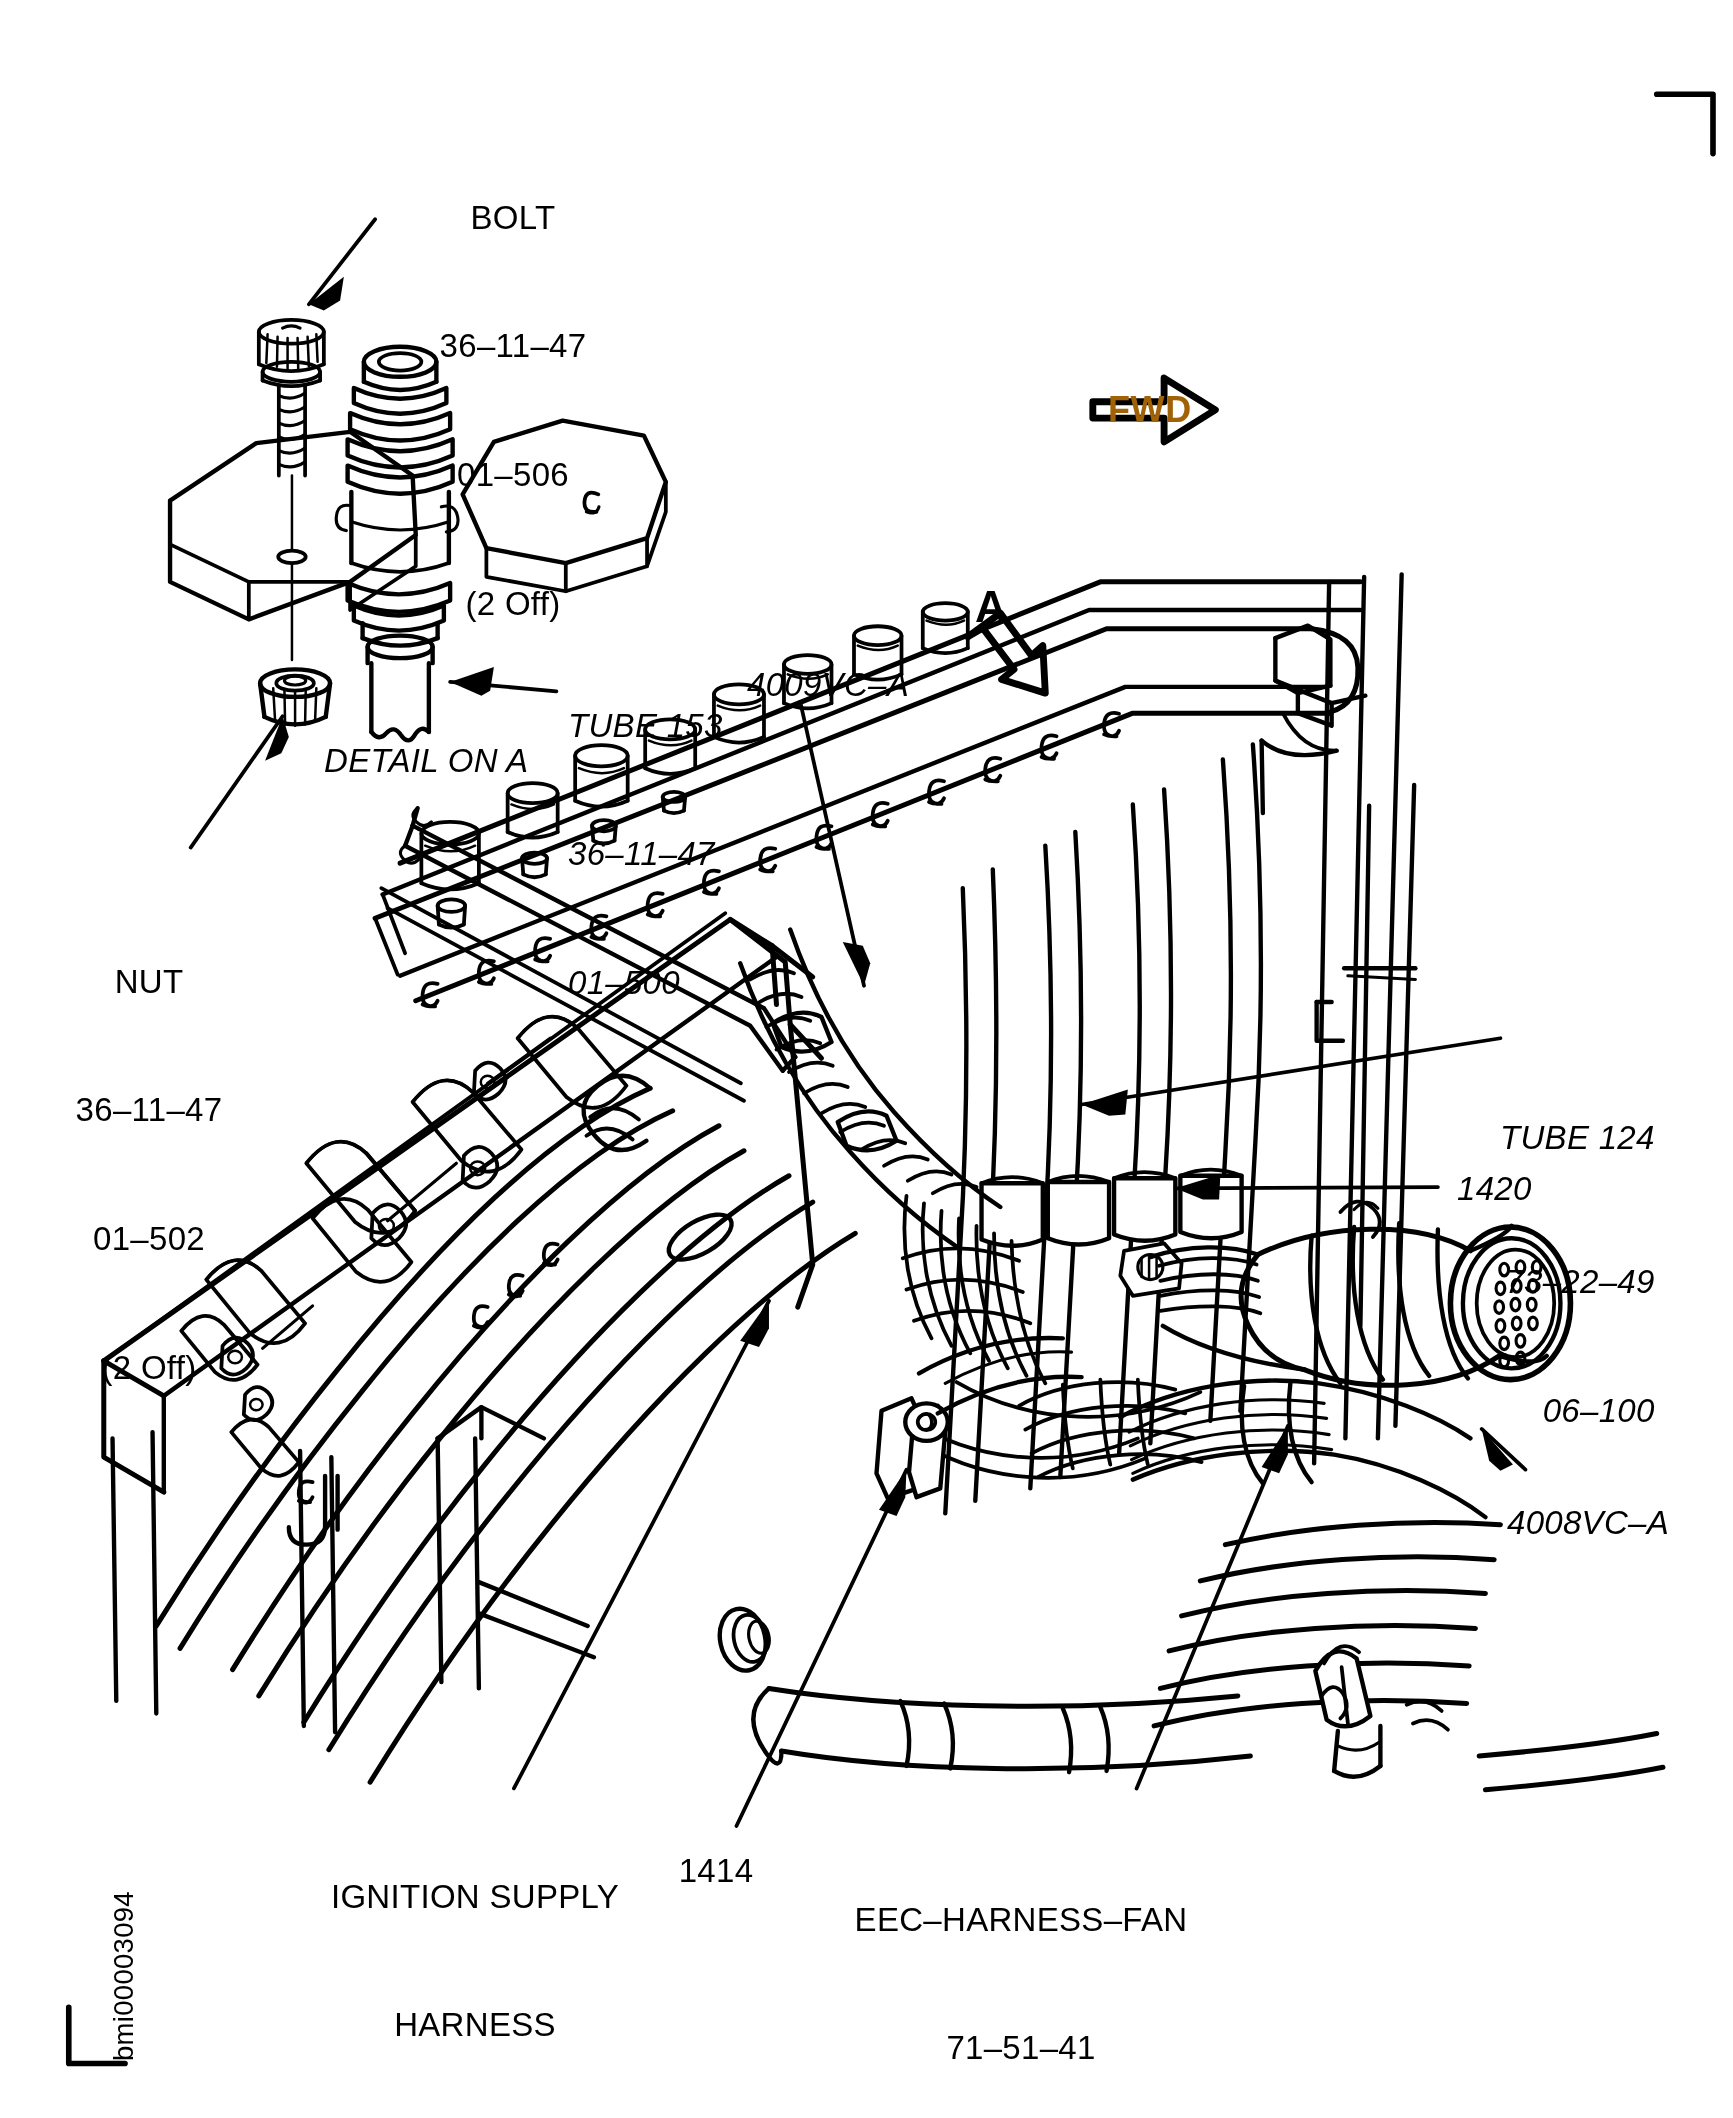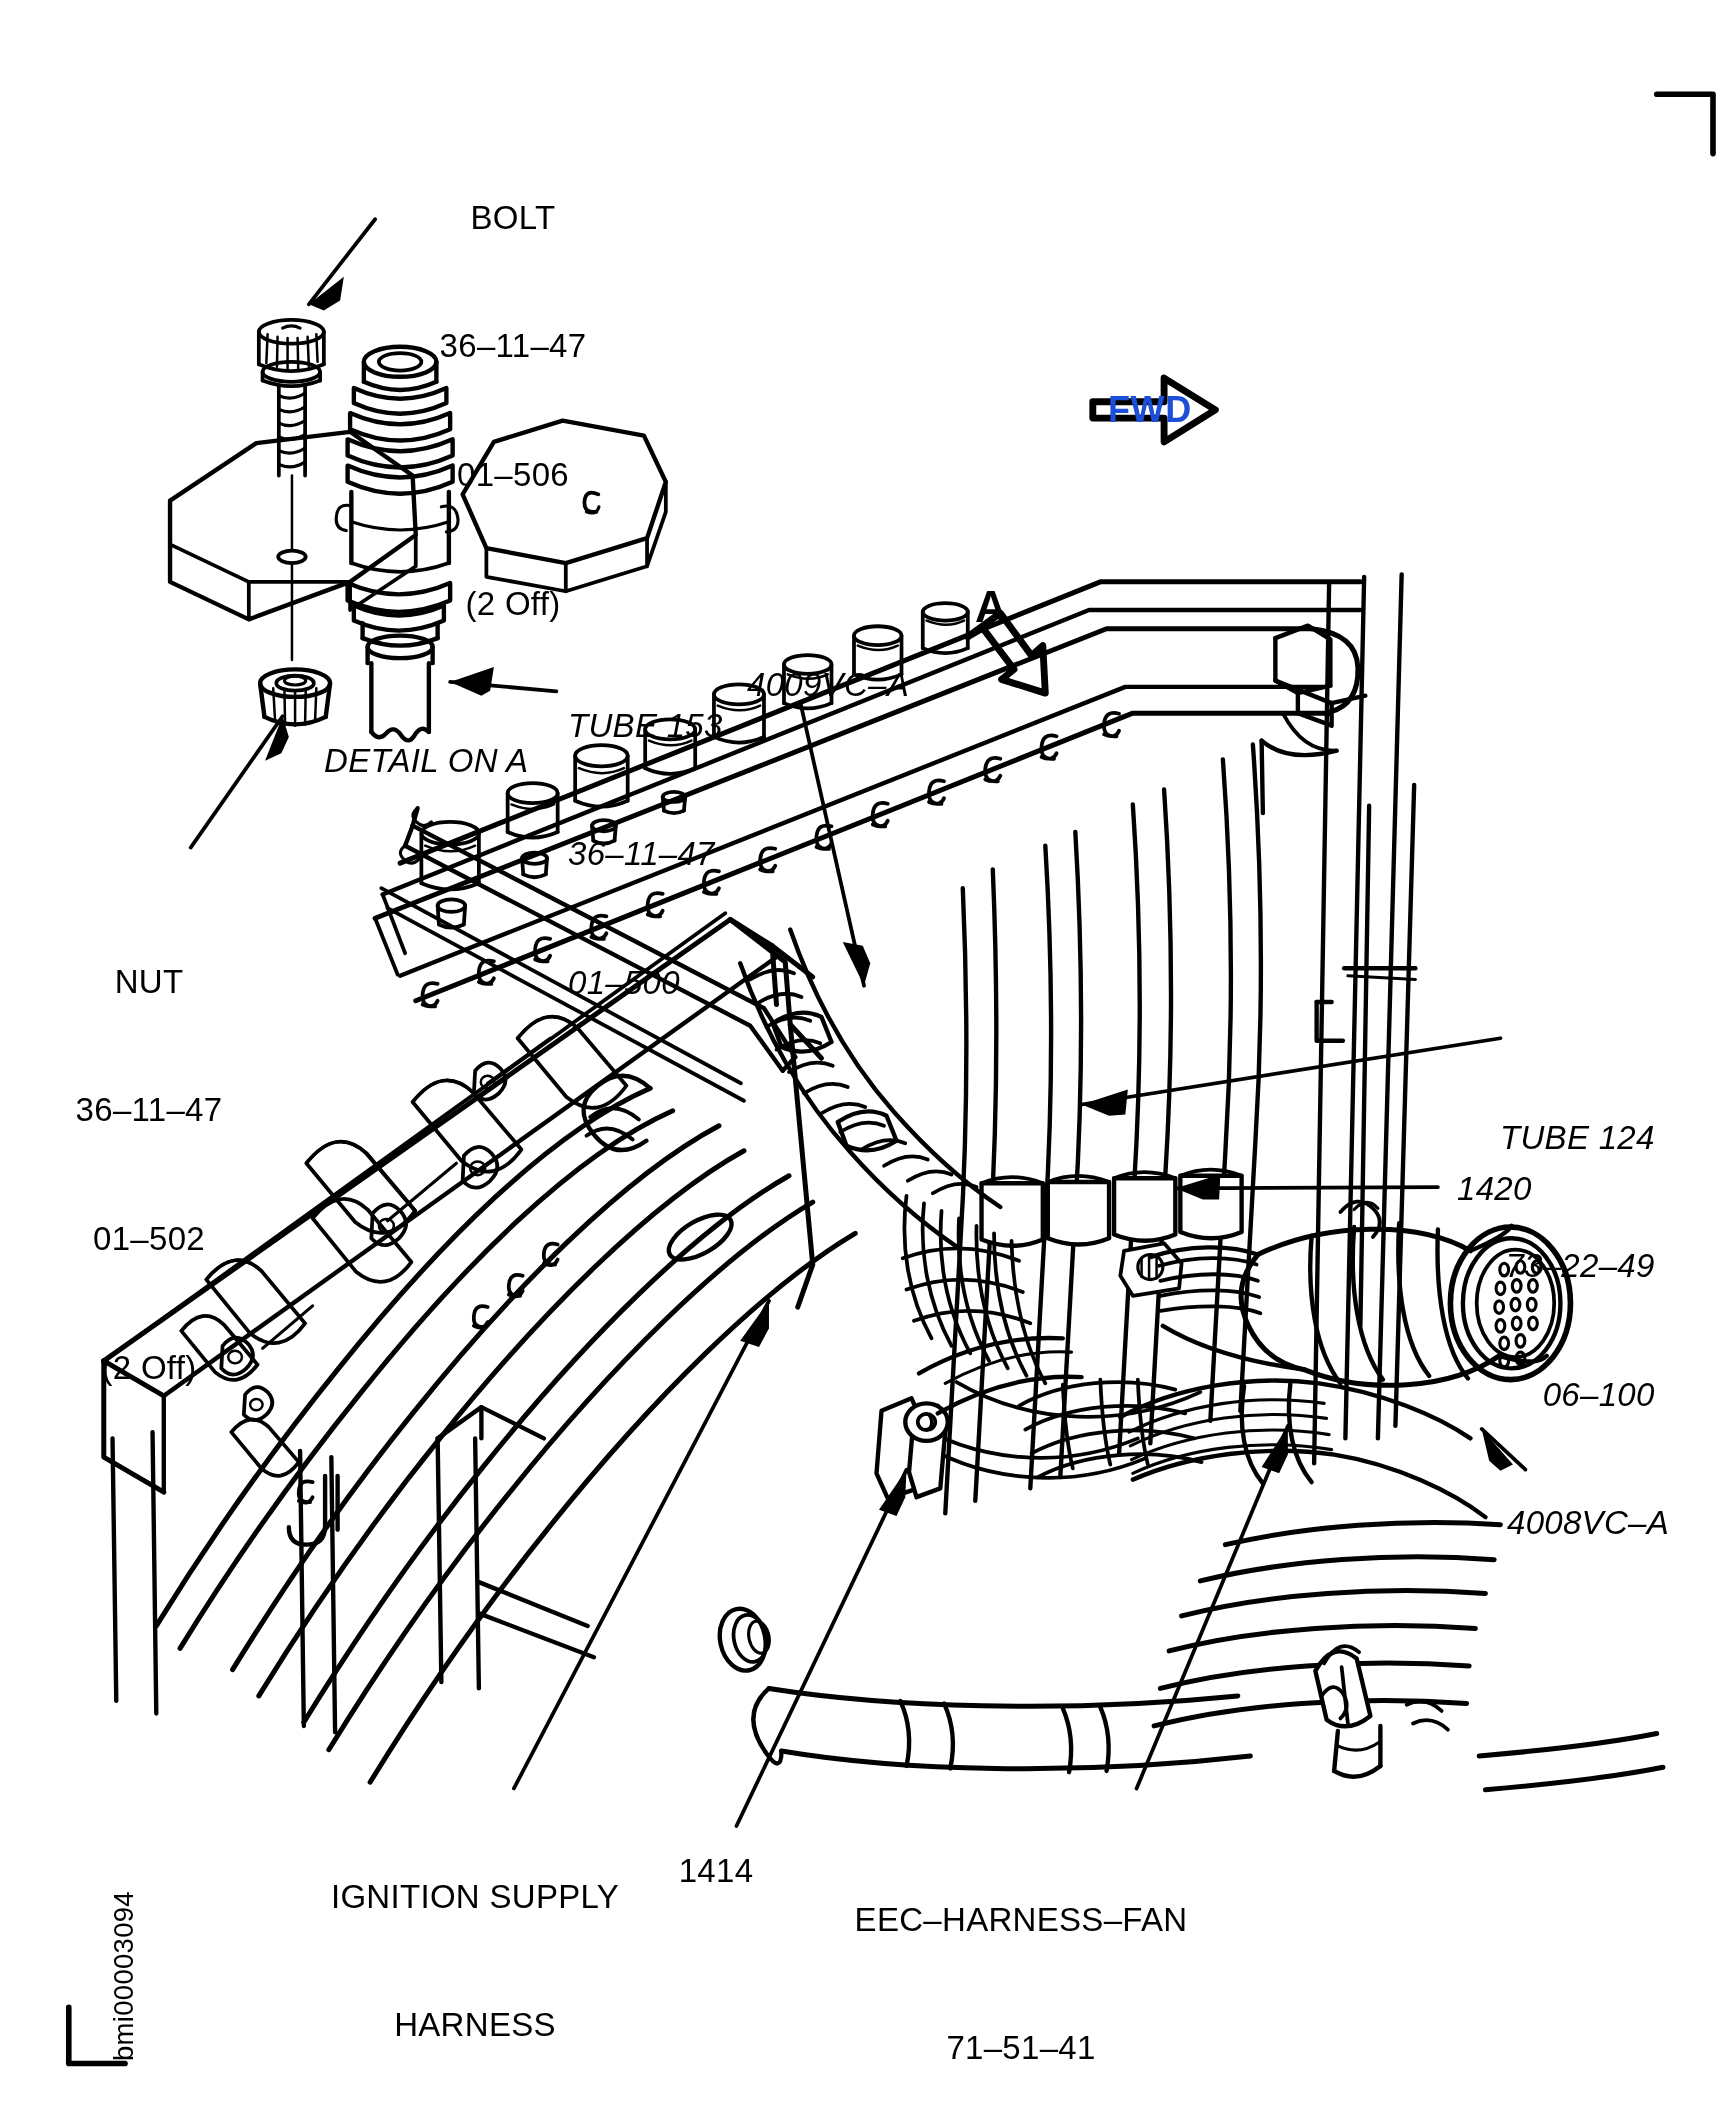--- a/index.html
+++ b/index.html
@@ -37,21 +37,21 @@
     white-space: pre;
     letter-spacing: 0.3px;
   }
   .lbl.ctr { text-align: center; transform: translateX(-50%); }
   .lbl.lt  { text-align: left; font-style: italic; }
   .fwd-text {
     position: absolute;
     font-size: 36px;
     font-weight: bold;
     letter-spacing: 0.6px;
-    color: #1d4ed8;
+    color: #a16207;
   }
   .mark-a {
     position: absolute;
     font-size: 44px;
     font-weight: bold;
     color: #000;
   }
   .figid {
     position: absolute;
     font-size: 27.5px;
@@ -692,21 +692,21 @@
   </div>
 
   <div class="fwd-text" style="left:1108px; top:389px;">FWD</div>
 
   <div class="mark-a" style="left:975px; top:582px;">A</div>
 
   <div class="lbl lt" style="left:747px; top:664px;">4009VC–A</div>
 
   <div class="lbl lt" style="left:1500px; top:1031px;">
     <div>TUBE 124</div>
-    <div class="rt" style="display:block; text-align:right; transform:none;">73–22–49</div>
+    <div class="rt" style="display:block; text-align:right; transform:none;margin-top:16px;">73–22–49</div>
     <div style="text-align:right;">06–100</div>
   </div>
 
   <div class="lbl lt" style="left:1457px; top:1168px;">1420</div>
 
   <div class="lbl lt" style="left:1507px; top:1502px;">4008VC–A</div>
 
   <div class="lbl ctr" style="left:475px; top:1790px;">
     <div>IGNITION SUPPLY</div>
     <div>HARNESS</div>

